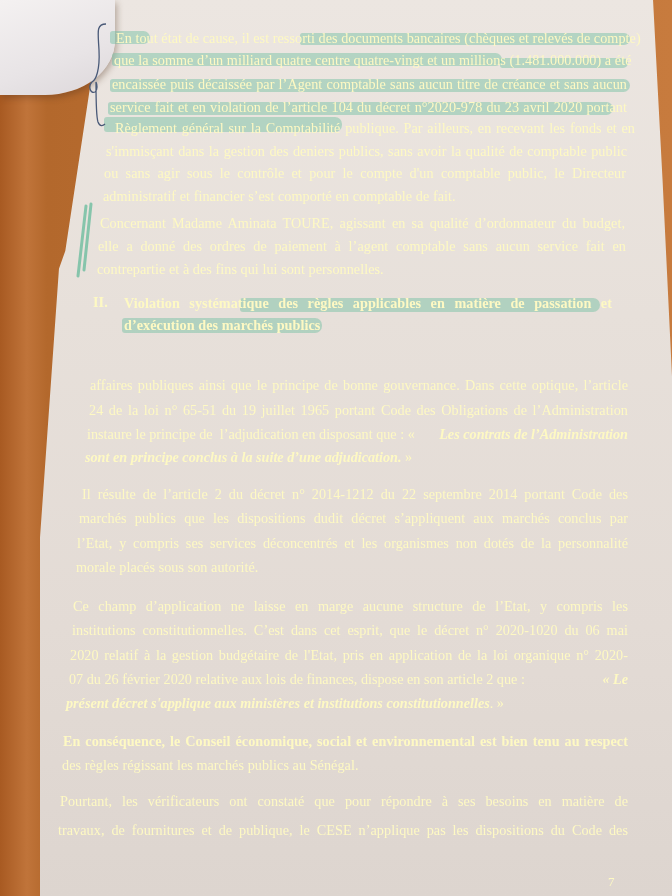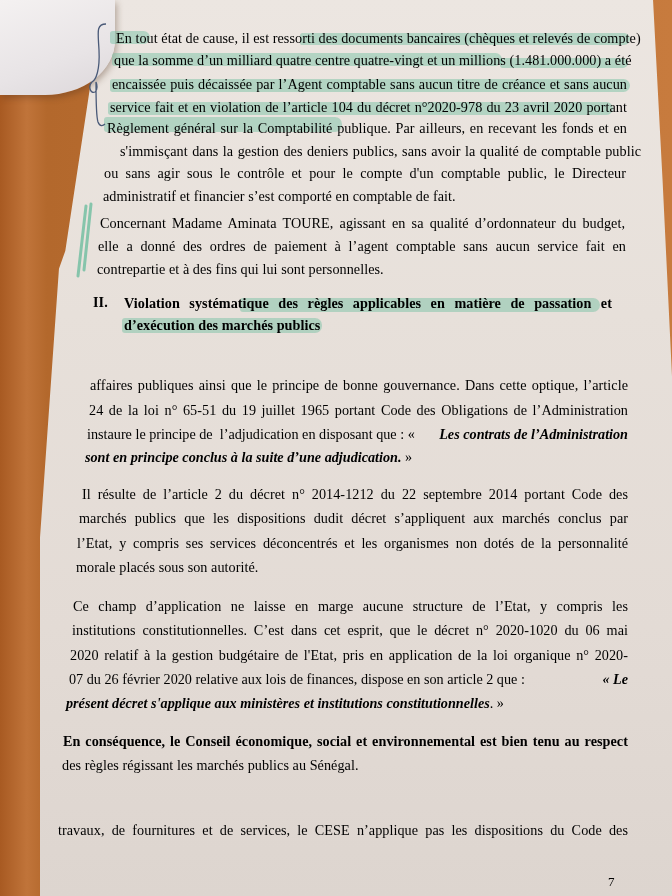--- a/index.html
+++ b/index.html
@@ -19,21 +19,21 @@
     clip-path: polygon(10% 0%, 97% 0%, 98.5% 20%, 100% 42%, 100% 100%, 0% 100%, 0% 60%, 3% 30%, 4% 28%);
   }
   .curl {
     position: absolute; left: 0; top: 0; width: 115px; height: 95px;
     background: linear-gradient(160deg, #f4f1f1 0%, #e8e4e6 60%, #dcd7da 100%);
     border-bottom-right-radius: 70px 55px;
     box-shadow: 2px 3px 6px rgba(80,50,30,0.35);
   }
   .text {
     position: absolute; left: 0; top: 0; width: 672px; height: 896px;
-    color: #000000;
+    color: #fef9c3;
     font-size: 14.2px;
   }
   .line {
     position: absolute; white-space: nowrap;
     text-align: justify; text-align-last: justify;
     letter-spacing: 0.05px;
   }
   .line.last { text-align-last: left; }
   .hl {
     position: absolute; height: 13px;
@@ -72,22 +72,22 @@
     <svg width="20" height="80" style="left:74px; top:200px;" viewBox="0 0 20 80">
       <path d="M12 6 L4 76" stroke="#6ebea0" stroke-width="3" stroke-linecap="round" opacity="0.8"></path>
       <path d="M17 4 L10 70" stroke="#6ebea0" stroke-width="3" stroke-linecap="round" opacity="0.8"></path>
     </svg>
   </div>
 
   <div class="line" style="left:116px; top:30px; width:510px;">En tout état de cause, il est ressorti des documents bancaires (chèques et relevés de compte)</div>
   <div class="line" style="left:114px; top:52px; width:513px;">que la somme d’un milliard quatre centre quatre-vingt et un millions (1.481.000.000) a été</div>
   <div class="line" style="left:112px; top:76px; width:515px;">encaissée puis décaissée par l’Agent comptable sans aucun titre de créance et sans aucun</div>
   <div class="line" style="left:110px; top:99px; width:517px;">service fait et en violation de l’article 104 du décret n°2020-978 du 23 avril 2020 portant</div>
-  <div class="line" style="left:107px; top:120px; width:520px;">Règlement général sur la Comptabilité publique. Par ailleurs, en recevant les fonds et en</div>
-  <div class="line" style="left:120px; top:143px; width:521px;">s'immisçant dans la gestion des deniers publics, sans avoir la qualité de comptable public</div>
+  <div class="line" style="left:115px; top:120px; width:520px;">Règlement général sur la Comptabilité publique. Par ailleurs, en recevant les fonds et en</div>
+  <div class="line" style="left:106px; top:143px; width:521px;">s'immisçant dans la gestion des deniers publics, sans avoir la qualité de comptable public</div>
   <div class="line" style="left:104px; top:165px; width:522px;">ou sans agir sous le contrôle et pour le compte d'un comptable public, le Directeur</div>
   <div class="line last" style="left:103px; top:188px; width:522px;">administratif et financier s’est comporté en comptable de fait.</div>
 
   <div class="line" style="left:100px; top:215px; width:525px;">Concernant Madame Aminata TOURE, agissant en sa qualité d’ordonnateur du budget,</div>
   <div class="line" style="left:98px; top:238px; width:528px;">elle a donné des ordres de paiement à l’agent comptable sans aucun service fait en</div>
   <div class="line last" style="left:97px; top:261px; width:528px;">contrepartie et à des fins qui lui sont personnelles.</div>
 
   <div class="hl" style="left:240px; top:298px; width:360px; height:14px;"></div>
   <div class="hl" style="left:122px; top:318px; width:200px; height:15px;"></div>
   <div class="line last bold" style="left:93px; top:294px; width:30px;">II.</div>
@@ -116,16 +116,17 @@
     <span style="white-space:pre;">07 du 26 février 2020 relative aux lois de finances, dispose en son article 2 que : </span>
     <span class="bi" style="margin-left:auto;">« Le</span>
   </div>
   <div style="position:absolute; left:66px; top:695px; white-space:nowrap;">
     <span class="bi">présent décret s'applique aux ministères et institutions constitutionnelles</span><span style="white-space:pre;">. »</span>
   </div>
 
   <div class="line" style="left:63px; top:733px; width:565px;font-weight:bold;">En conséquence, le Conseil économique, social et environnemental est bien tenu au respect</div>
   <div class="line last" style="left:62px; top:757px; width:565px;">des règles régissant les marchés publics au Sénégal.</div>
 
-  <div class="line" style="left:58px; top:822px; width:570px;">travaux, de fournitures et de services, le CESE n’applique pas les dispositions du Code des</div>
+  <div class="line" style="left:60px; top:793px; width:568px;">Pourtant, les vérificateurs ont constaté que pour répondre à ses besoins en matière de</div>
+  <div class="line" style="left:58px; top:822px; width:570px;">travaux, de fournitures et de publique, le CESE n’applique pas les dispositions du Code des</div>
 
   <div class="page-num" style="left:608px; top:874px;">7</div>
 </div>
 
 </body></html>

